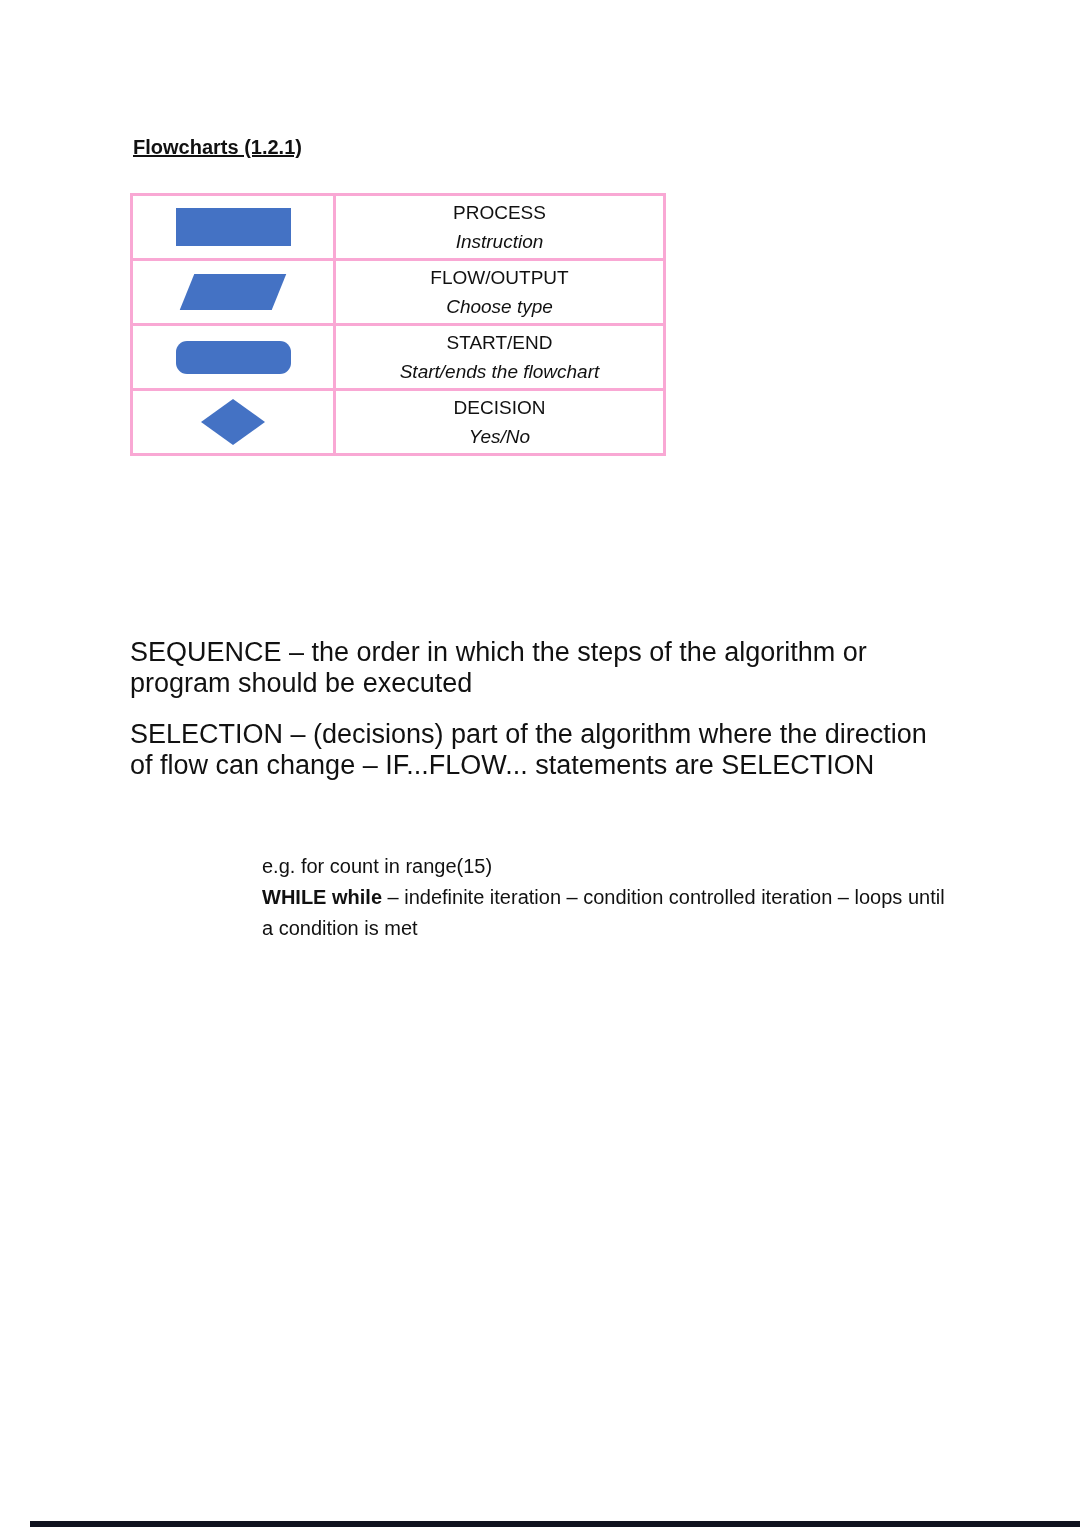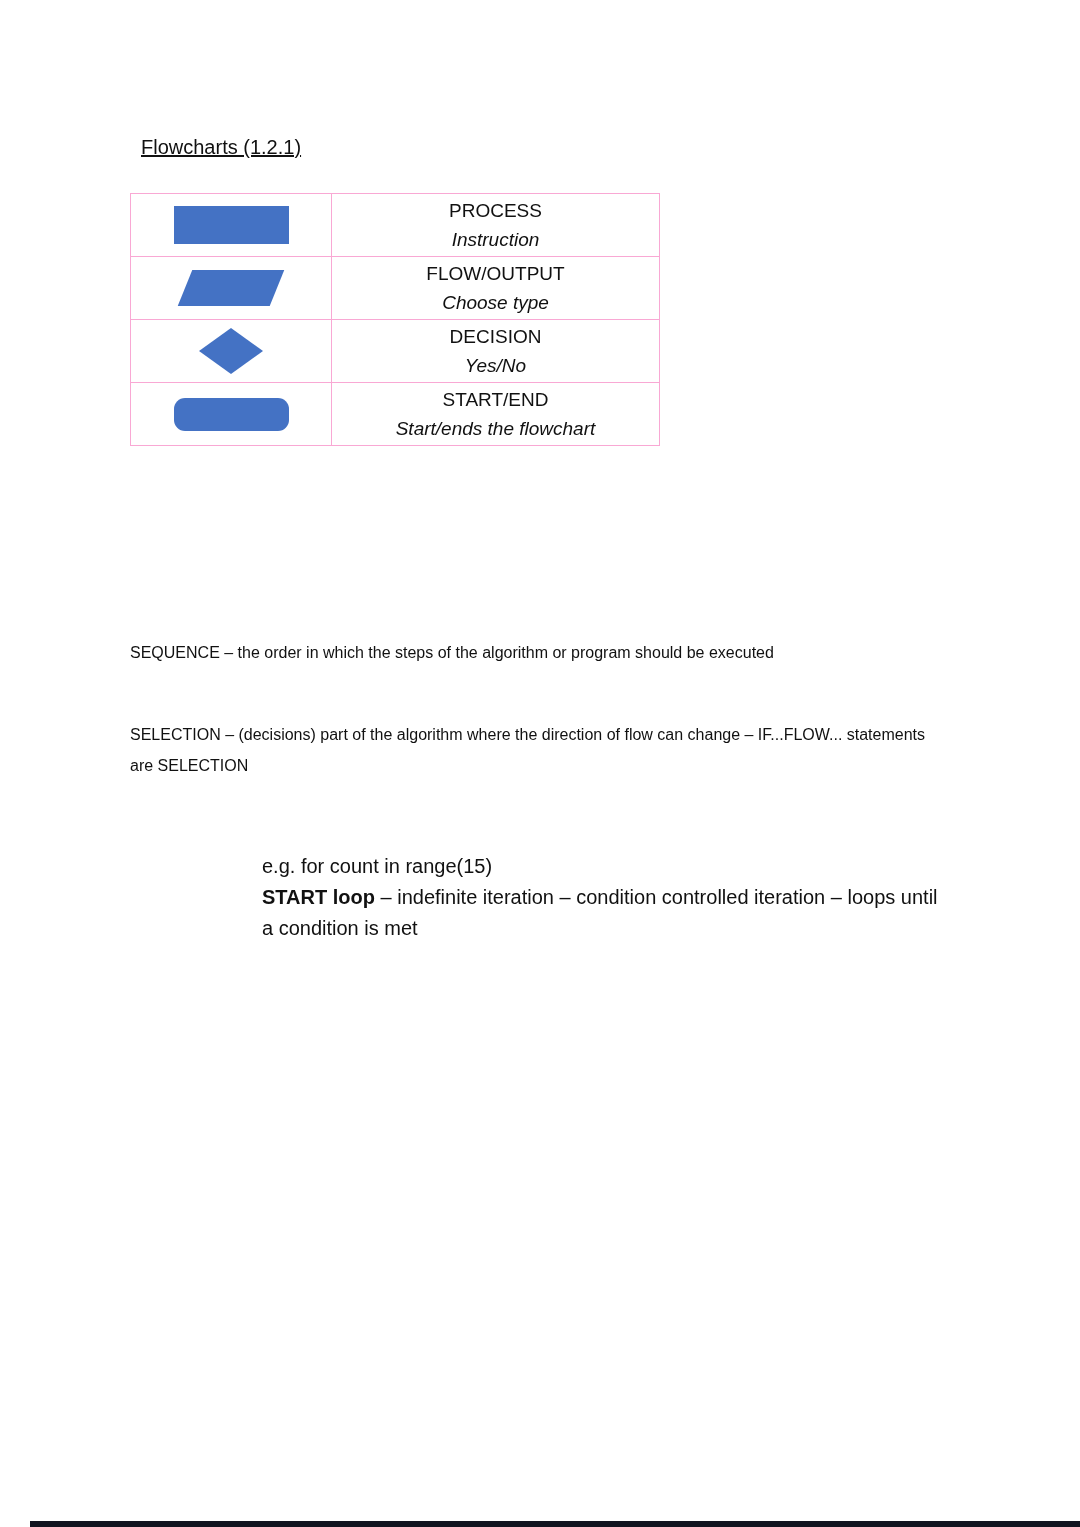--- a/index.html
+++ b/index.html
@@ -13,35 +13,36 @@
     height: 1527px;
     background: #ffffff;
     font-family: "Liberation Sans", sans-serif;
     color: #111111;
     overflow: hidden;
   }
 
   
   .heading {
     position: absolute;
-    left: 141px;
+    left: 133px;
     top: 136px;
     font-size: 20px;
     text-decoration: underline;
+    font-weight: bold;
   }
 
   
   .flow-table {
     position: absolute;
     left: 130px;
     top: 193px;
     border-collapse: collapse;
   }
   .flow-table td {
-    border: 1px solid #f9a8d4;
+    border: 3px solid #f9a8d4;
     padding: 0;
   }
   .shape-cell {
     width: 200px;
     height: 62px;
     text-align: center;
     vertical-align: middle;
   }
   .label-cell {
     width: 327px;
@@ -86,21 +87,21 @@
   }
   .func-line.left  { left: 11px; }
   .func-line.right { right: 11px; }
   .shp-arrow { display: block; margin: 0 auto; }
 
   
   .para {
     position: absolute;
     left: 130px;
     width: 805px;
-    font-size: 16px;
+    font-size: 27px;
     line-height: 31px;
   }
   .loop-block {
     position: absolute;
     left: 262px;
     top: 851px;
     width: 690px;
     font-size: 20px;
     line-height: 31px;
   }
@@ -140,49 +141,49 @@
           <div class="shp-para"></div>
         </td>
         <td class="label-cell">
           <div class="shape-name">FLOW/OUTPUT</div>
           <div class="shape-desc">Choose type</div>
         </td>
       </tr>
 
       <tr>
         <td class="shape-cell">
+          <div class="shp-round"></div>
+        </td>
+        <td class="label-cell">
+          <div class="shape-name">START/END</div>
+          <div class="shape-desc">Start/ends the flowchart</div>
+        </td>
+      </tr>
+
+      <tr>
+        <td class="shape-cell">
           <svg class="shp-diamond" width="64" height="46">
             <polygon points="32,0 64,23 32,46 0,23" fill="#4472C4"></polygon>
           </svg>
         </td>
         <td class="label-cell">
           <div class="shape-name">DECISION</div>
           <div class="shape-desc">Yes/No</div>
-        </td>
-      </tr>
-
-      <tr>
-        <td class="shape-cell">
-          <div class="shp-round"></div>
-        </td>
-        <td class="label-cell">
-          <div class="shape-name">START/END</div>
-          <div class="shape-desc">Start/ends the flowchart</div>
         </td>
       </tr>
 
 
     </tbody>
   </table>
 
   <div class="para" style="top:637px">SEQUENCE – the order in which the steps of the algorithm or program should be executed</div>
 
   <div class="para" style="top:719px">SELECTION – (decisions) part of the algorithm where the direction of flow can change – IF...FLOW... statements are SELECTION</div>
 
 
   <div class="loop-block">
     <div class="loop-line"><span>e.g. for count in range(15)</span></div>
-    <div class="loop-line"><span class="b">START loop</span><span> – indefinite iteration – condition controlled iteration – loops until a condition is met</span></div>
+    <div class="loop-line"><span class="b">WHILE while</span><span> – indefinite iteration – condition controlled iteration – loops until a condition is met</span></div>
   </div>
 
   <div class="page-bottom-edge"></div>
 
 </div>
 
 </body></html>

